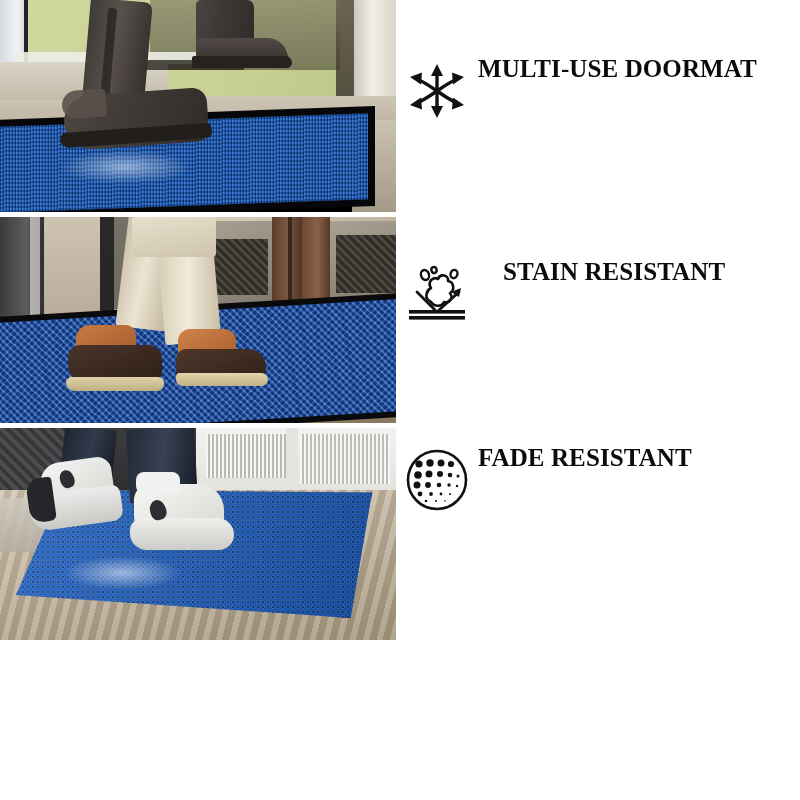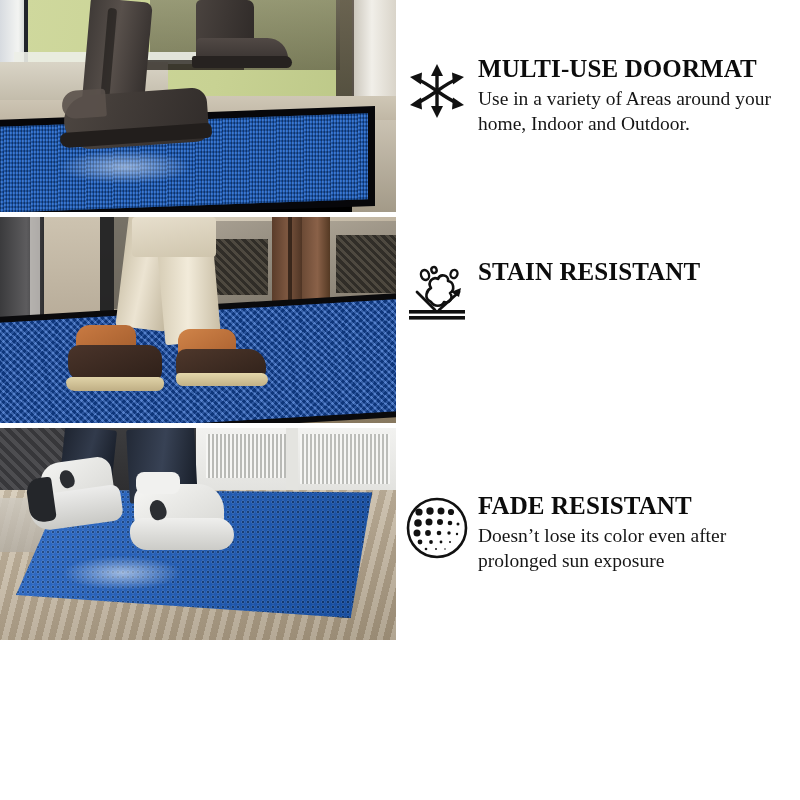--- a/index.html
+++ b/index.html
@@ -38,22 +38,22 @@
     background-color:#1a5cc0;
     background-image:
       radial-gradient(circle at 2px 2px, rgba(0,0,0,.34) 0.9px, rgba(255,255,255,.13) 1.5px, rgba(0,0,0,0) 2.1px);
     background-size:5px 5px;
   }
 
   
   .features { position:absolute; left:396px; top:0; width:404px; height:640px; background:#fff; }
   .feature { position:absolute; left:0; width:404px; display:flex; align-items:flex-start; }
   #feat1 { top:55px; }
-  #feat2 { top:258px; }
-  #feat3 { top:492px; }
+  #feat2 { top:258px;gap:25px; }
+  #feat3 { top:444px; }
   .f-icon { width:82px; flex:0 0 82px; display:flex; justify-content:center; padding-top:4px; }
   .f-text { flex:1 1 auto; padding-right:14px; }
   .f-title {
     font-size:25px; font-weight:700; letter-spacing:.1px;
     color:#0c0c0c; line-height:1.12; white-space:nowrap;
   }
   .f-desc { font-size:19.5px; color:#161616; line-height:1.30; margin-top:3px; }
 
   
   .banner {
@@ -206,21 +206,20 @@
             <path d="M32 59 L38 47 L26 47 Z"></path>
             <path d="M5 18 L17 13.5 L16 25.5 Z"></path>
             <path d="M5 46 L16 38.5 L17 50.5 Z"></path>
             <path d="M59 18 L47 13.5 L48 25.5 Z"></path>
             <path d="M59 46 L48 38.5 L47 50.5 Z"></path>
           </g>
         </svg>
       </div>
       <div class="f-text">
         <div class="f-title">MULTI-USE DOORMAT</div>
-        <div class="f-desc">Use in a variety of Areas around your home, Indoor and Outdoor.</div>
       </div>
     </div>
 
     <div class="feature" id="feat2">
       <div class="f-icon">
         <svg width="64" height="64" viewBox="0 0 64 64">
           <g fill="none" stroke="#111" stroke-width="2.6" stroke-linejoin="round">
             <path d="M26 40 C18 36 22 28 26 26 C22 20 28 14 33 17
                      C35 11 44 13 43 19 C49 20 50 28 45 31
                      C49 36 44 42 39 40 C37 45 29 45 26 40 Z"></path>
@@ -270,19 +269,18 @@
             <circle cx="36" cy="46" r="1.4"></circle>
               <circle cx="45" cy="46" r="1.0"></circle>
             <circle cx="21" cy="53" r="1.3"></circle>
               <circle cx="31" cy="53" r="1.0"></circle>
             <circle cx="40" cy="53" r="0.8"></circle>
           </g>
         </svg>
       </div>
       <div class="f-text">
         <div class="f-title">FADE RESISTANT</div>
-        <div class="f-desc">Doesn’t lose its color even after prolonged sun exposure</div>
       </div>
     </div>
   </div>
 
 
 </div>
 
 </body></html>

